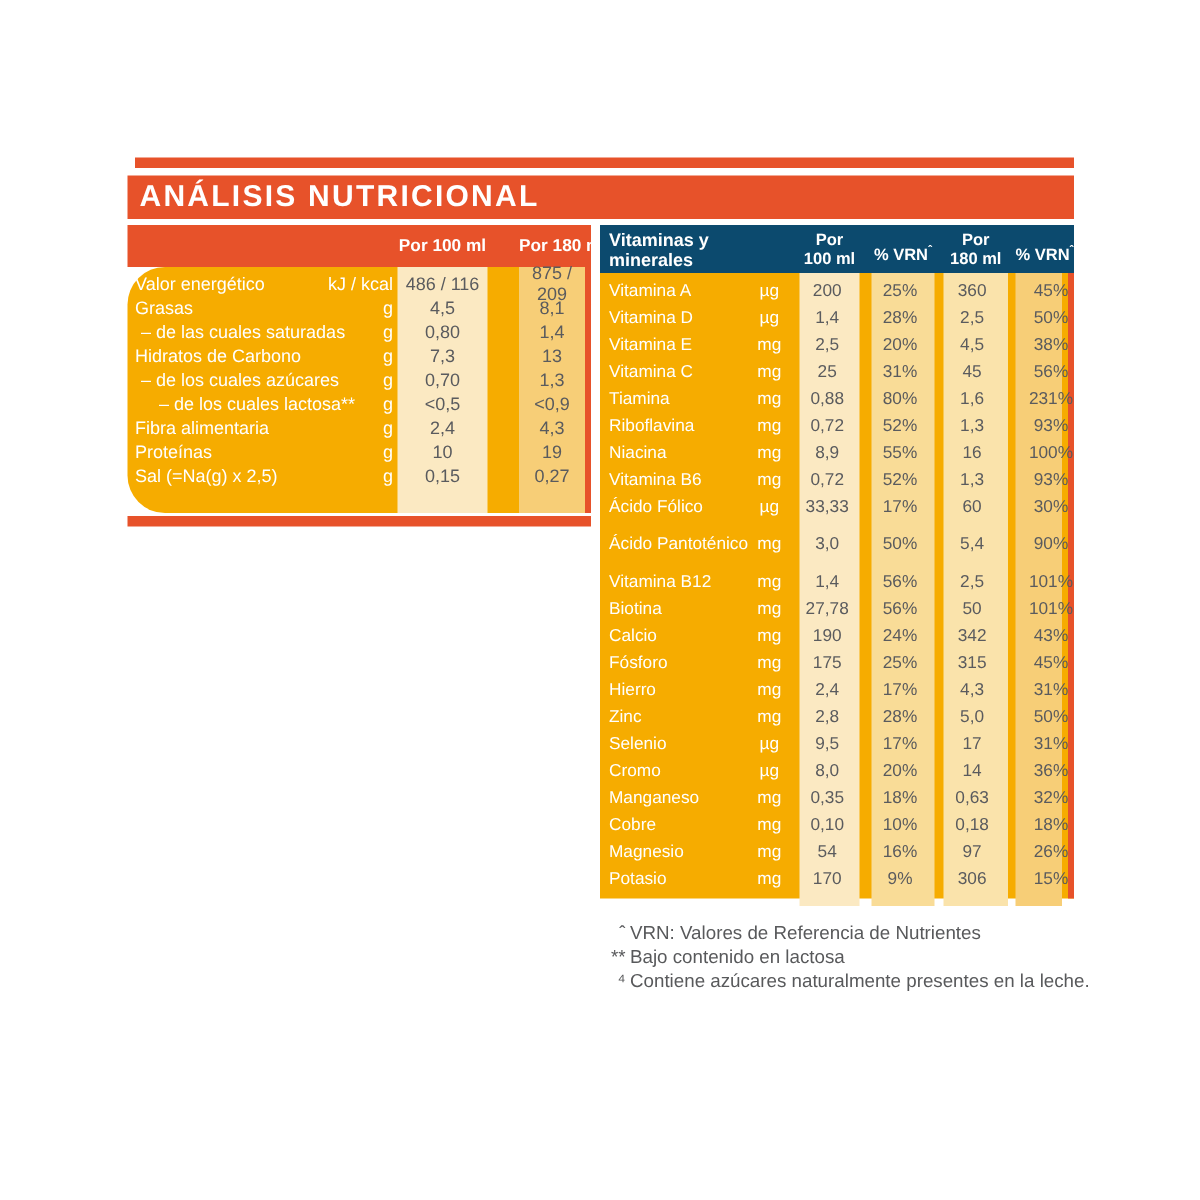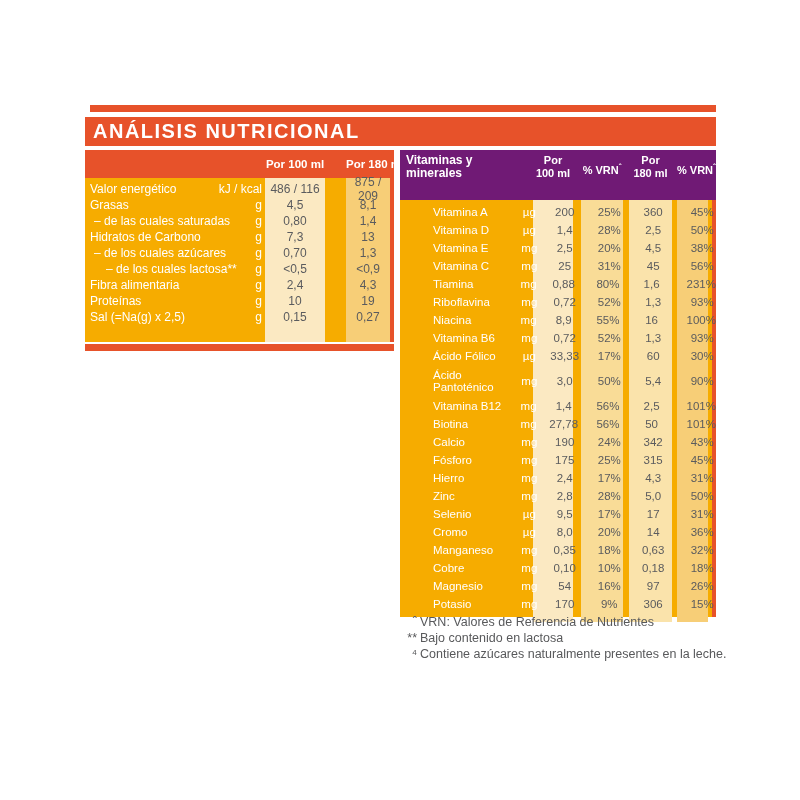--- a/index.html
+++ b/index.html
@@ -12,53 +12,53 @@
              color:#fff;font-weight:bold;font-size:20px;letter-spacing:1.5px;line-height:29px;
              padding-left:8px;white-space:nowrap;}
 
   
   .lpanel{position:absolute;left:85px;top:150px;width:309px;}
   .lheader{position:relative;height:28px;background:#E7522A;}
   .lheader span{position:absolute;top:0;height:28px;line-height:28px;text-align:center;
                 color:#fff;font-weight:bold;font-size:11.5px;white-space:nowrap;}
   .lh1{left:180px;width:60px;}
   .lh2{left:261px;width:44px;}
-  .lbody{position:relative;height:164px;background:#F6AC00;}
+  .lbody{position:relative;height:164px;background:#F6AC00;border-radius:25px;}
   .lstripe1{position:absolute;left:180px;top:0;width:60px;height:164px;background:#FBE9C2;}
   .lstripe2{position:absolute;left:261px;top:0;width:44px;height:164px;background:#F7CE77;}
   .lborder{position:absolute;right:0;top:0;width:4px;height:164px;background:#E7522A;}
   .lrows{position:absolute;left:0;top:3px;width:100%;}
   .lrow{display:flex;height:16px;align-items:center;font-size:12px;}
   .l-label{width:110px;padding-left:5px;color:#fff;white-space:nowrap;}
   .ind1 .l-label{padding-left:9px;}
   .ind2 .l-label{padding-left:21px;}
   .l-unit{width:67px;text-align:right;color:#fff;white-space:nowrap;}
   .l-v1{margin-left:3px;width:60px;text-align:center;color:#5A5B5E;}
   .l-v2{margin-left:21px;width:44px;text-align:center;color:#5A5B5E;}
   .lbar{position:absolute;left:0;top:194px;width:309px;height:7px;background:#E7522A;}
 
   
   .rpanel{position:absolute;left:400px;top:150px;width:316px;}
-  .rheader{position:relative;height:50px;background:#701a75;color:#fff;font-weight:bold;}
+  .rheader{position:relative;height:32px;background:#0c4a6e;color:#fff;font-weight:bold;}
   .rtitle{position:absolute;left:6px;top:4px;font-size:12px;line-height:13px;}
   .rhc{position:absolute;top:4px;text-align:center;font-size:11px;line-height:13px;white-space:nowrap;}
   .rhc.one{top:10px;}
   .rh1{left:133px;width:40px;}
   .rh2{left:181px;width:42px;}
   .rh3{left:229px;width:43px;}
   .rh4{left:277px;width:31px;}
   .vrn-mark{font-size:8px;vertical-align:super;}
   .rbody{position:relative;height:417px;background:#F6AC00;}
   .rstripe{position:absolute;top:0;height:422px;}
   .rs1{left:133px;width:40px;background:#FBE9C2;}
   .rs2{left:181px;width:42px;background:#F9DC97;}
   .rs3{left:229px;width:43px;background:#FAE3AB;}
   .rs4{left:277px;width:31px;background:#F7CE77;}
   .rborder{position:absolute;right:0;top:0;width:4px;height:417px;background:#E7522A;}
-  .rrows{position:absolute;left:0;top:3px;width:100%;padding-left:27px;}
+  .rrows{position:absolute;left:0;top:3px;width:100%;}
   .rrow{display:flex;height:18px;align-items:center;font-size:11.5px;}
   .rrow.tall{height:32px;}
   .r-label{width:100px;padding-left:6px;color:#fff;line-height:12px;}
   .r-unit{width:28px;text-align:center;color:#fff;}
   .r-v1{margin-left:5px;width:40px;text-align:center;color:#5A5B5E;}
   .r-v2{margin-left:8px;width:42px;text-align:center;color:#5A5B5E;}
   .r-v3{margin-left:6px;width:43px;text-align:center;color:#5A5B5E;}
   .r-v4{margin-left:16px;width:31px;text-align:center;color:#5A5B5E;}
 
   

